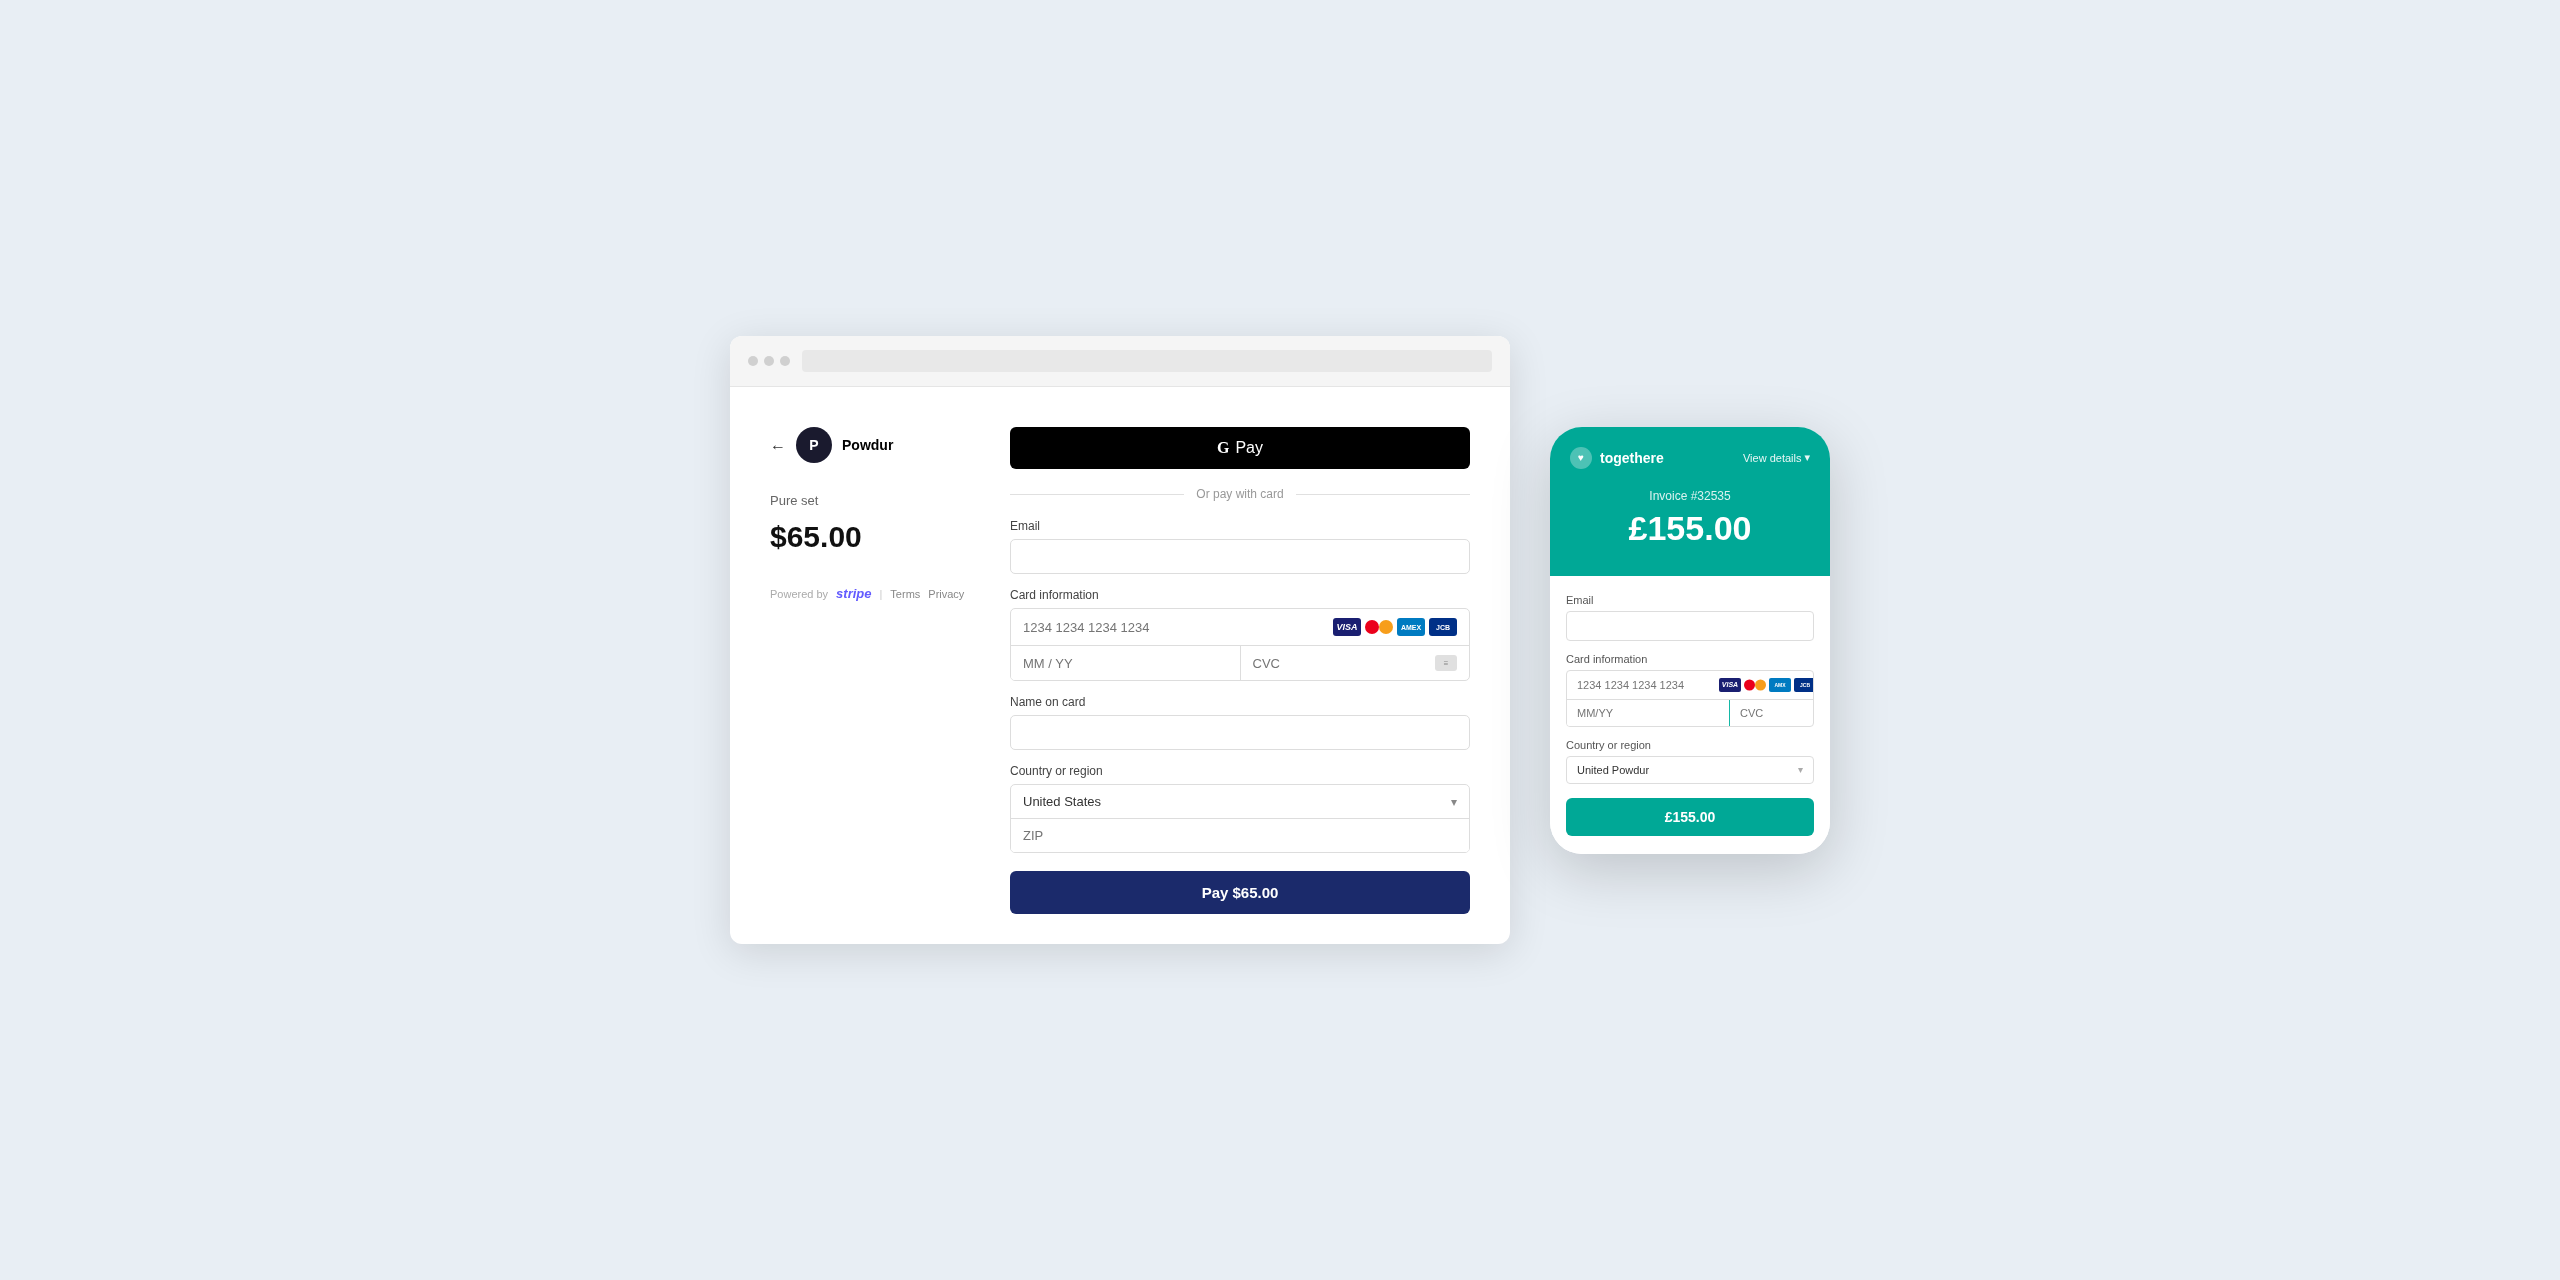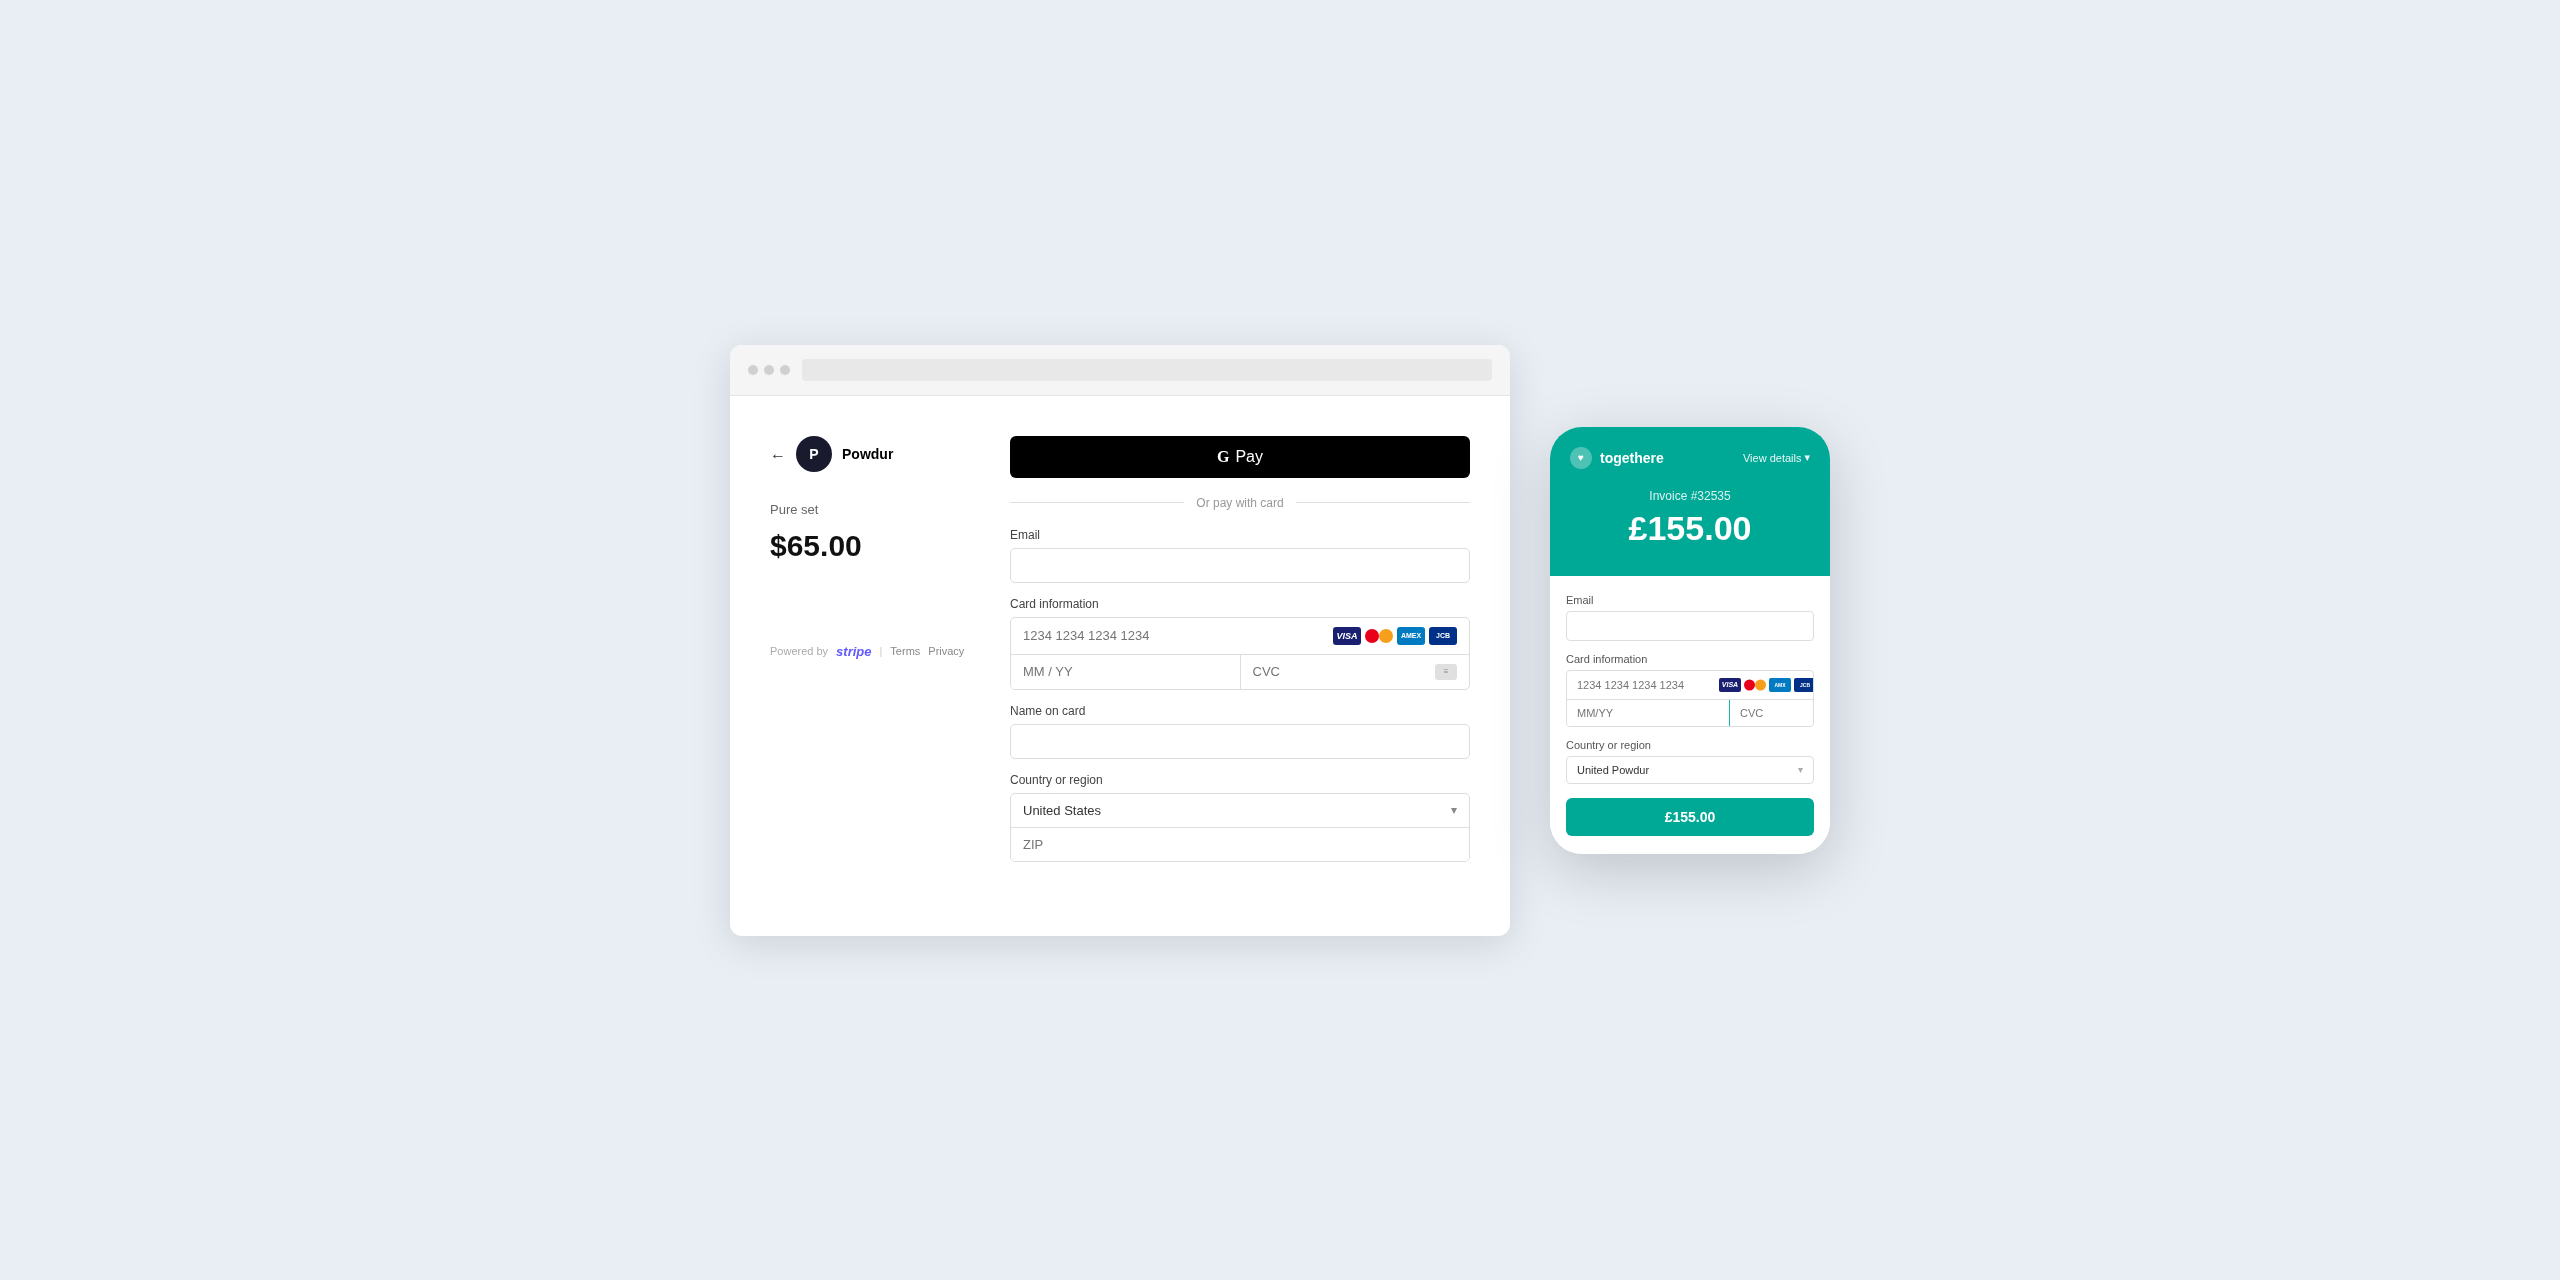--- a/index.html
+++ b/index.html
@@ -108,21 +108,21 @@
     }
 
     .product-price {
       font-size: 30px;
       font-weight: 600;
       color: #111;
       margin-top: 12px;
     }
 
     .footer-links {
-      margin-top: 81px;
+      margin-top: 32px;
       font-size: 11px;
       color: #aaa;
       display: flex;
       align-items: center;
       gap: 8px;
     }
 
     .footer-stripe {
       font-style: italic;
       font-weight: 700;
@@ -642,20 +642,23 @@
             <select class="country-select">
               <option>United States</option>
               <option>United Kingdom</option>
             </select>
             <span class="chevron-down">▾</span>
           </div>
           <input class="zip-input" type="text" placeholder="ZIP" style="">
         </div>
 
         
+        <button class="pay-btn">
+          <span>Pay $65.00</span>
+        </button>
       </div>
     </div>
   </div>
 
   <div class="mobile-phone">
 
     <div class="phone-header">
       <div class="phone-top-bar">
         <div class="phone-brand">
           <div class="phone-brand-icon">♥</div>

